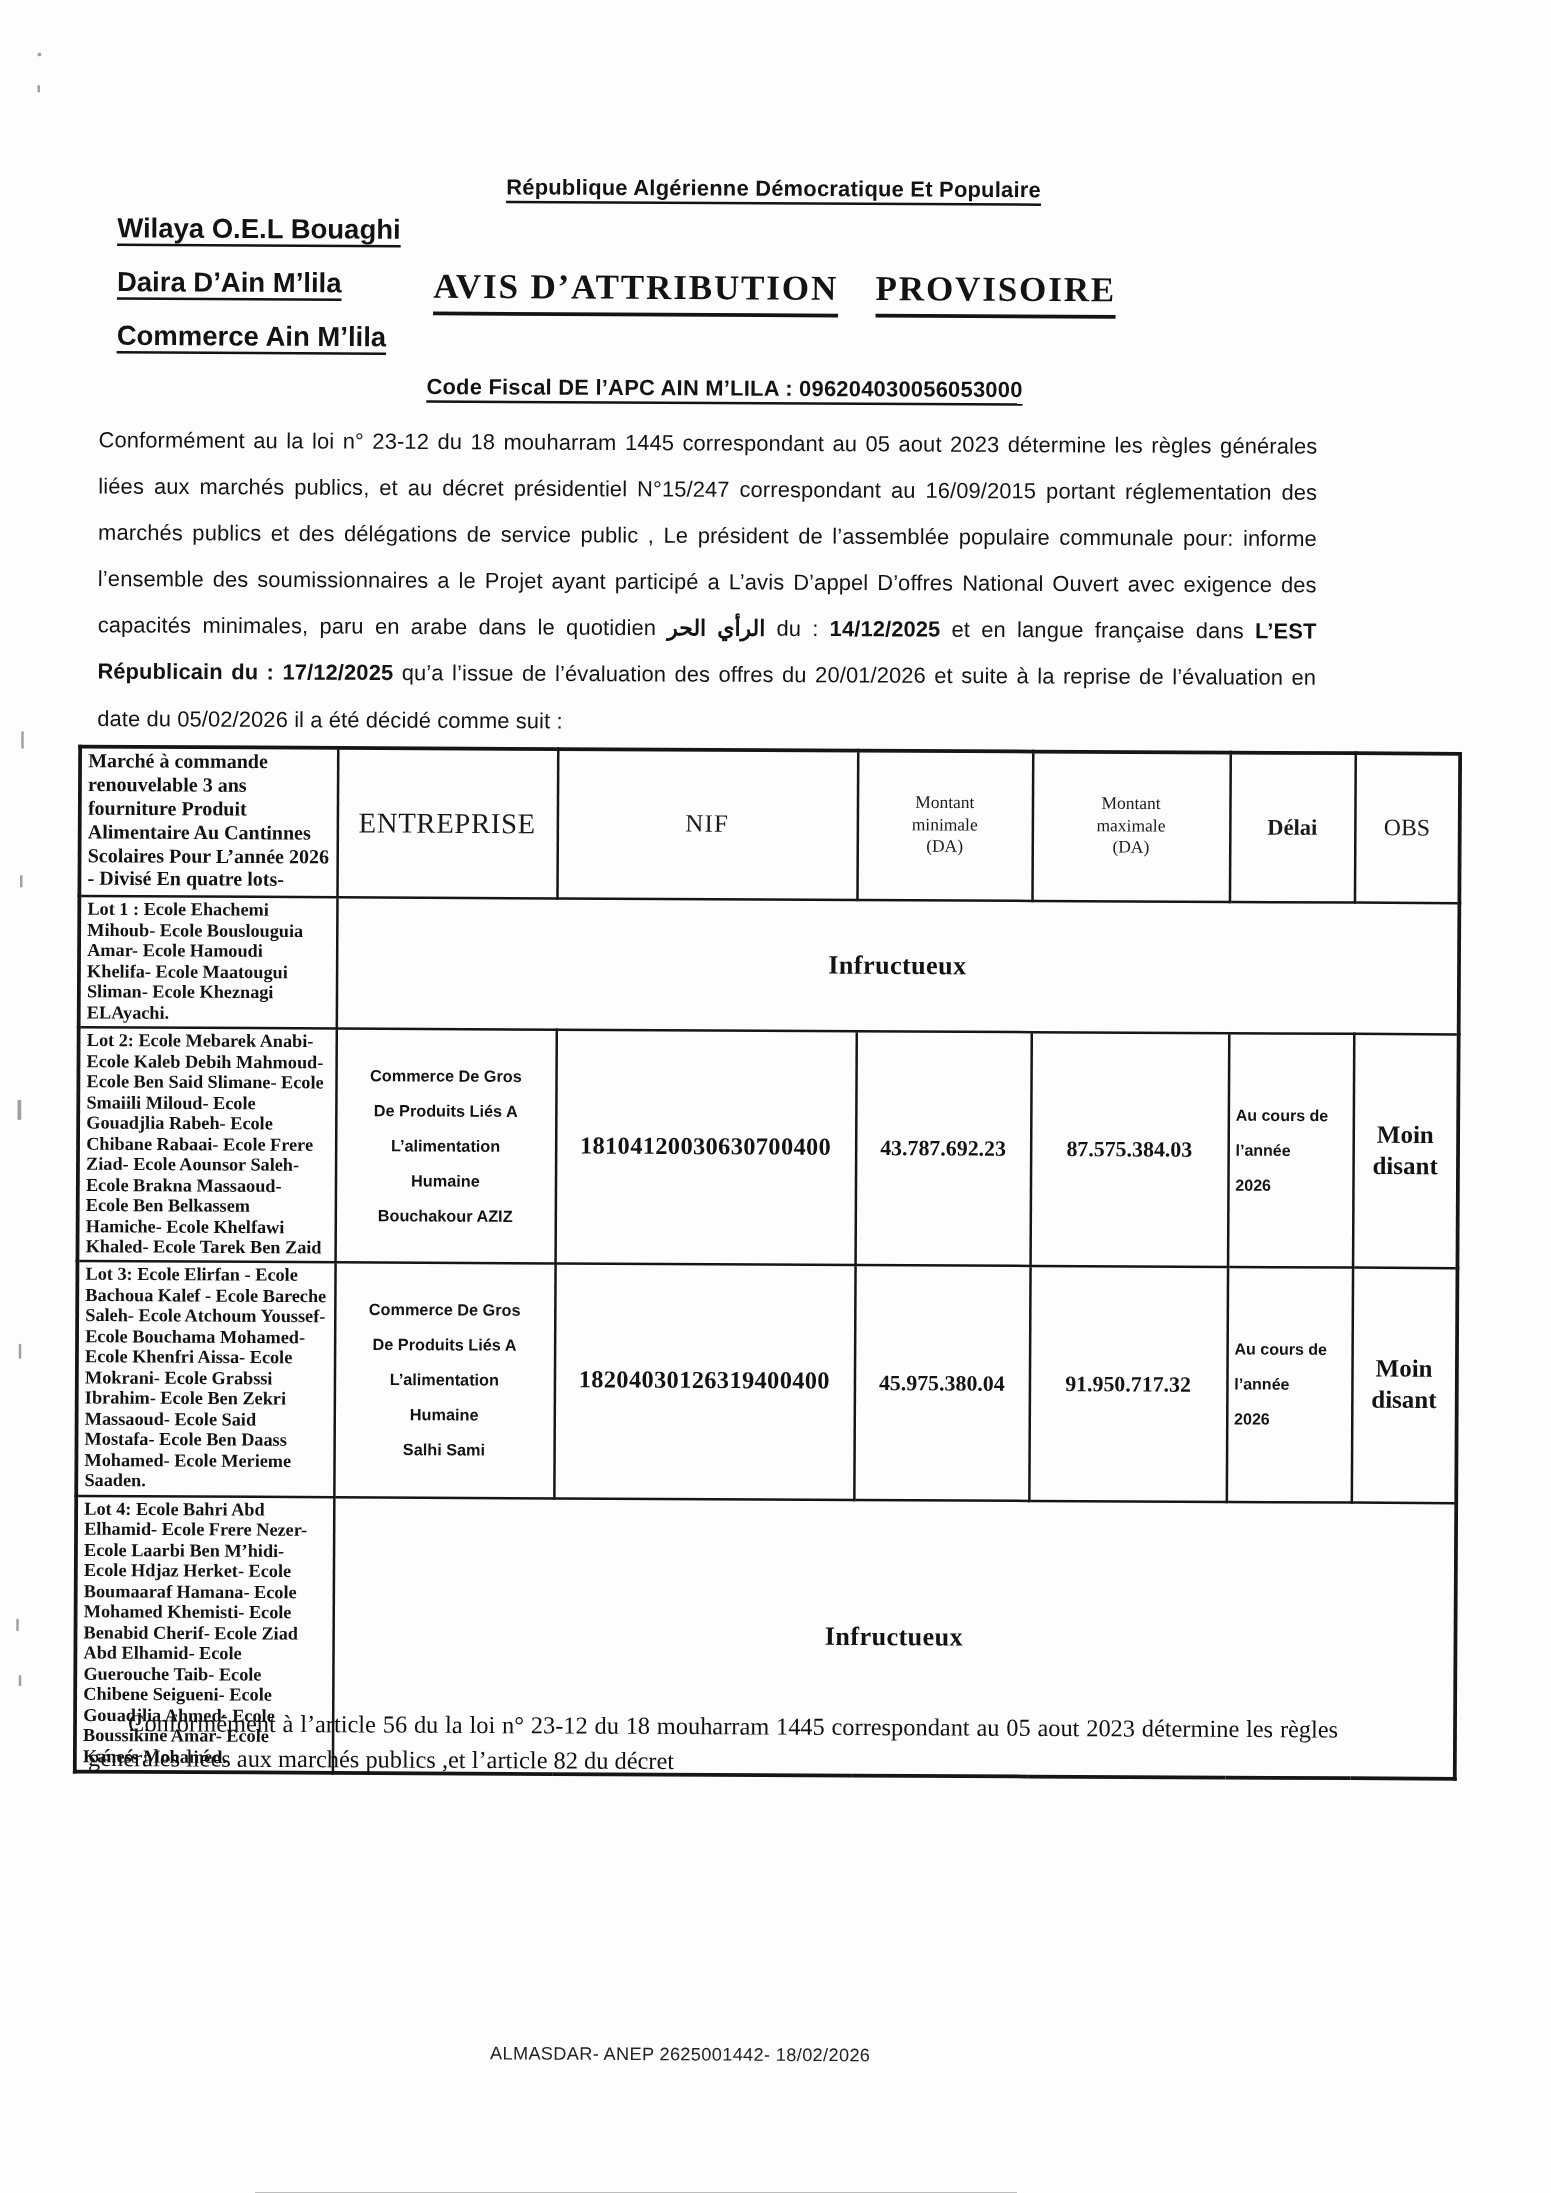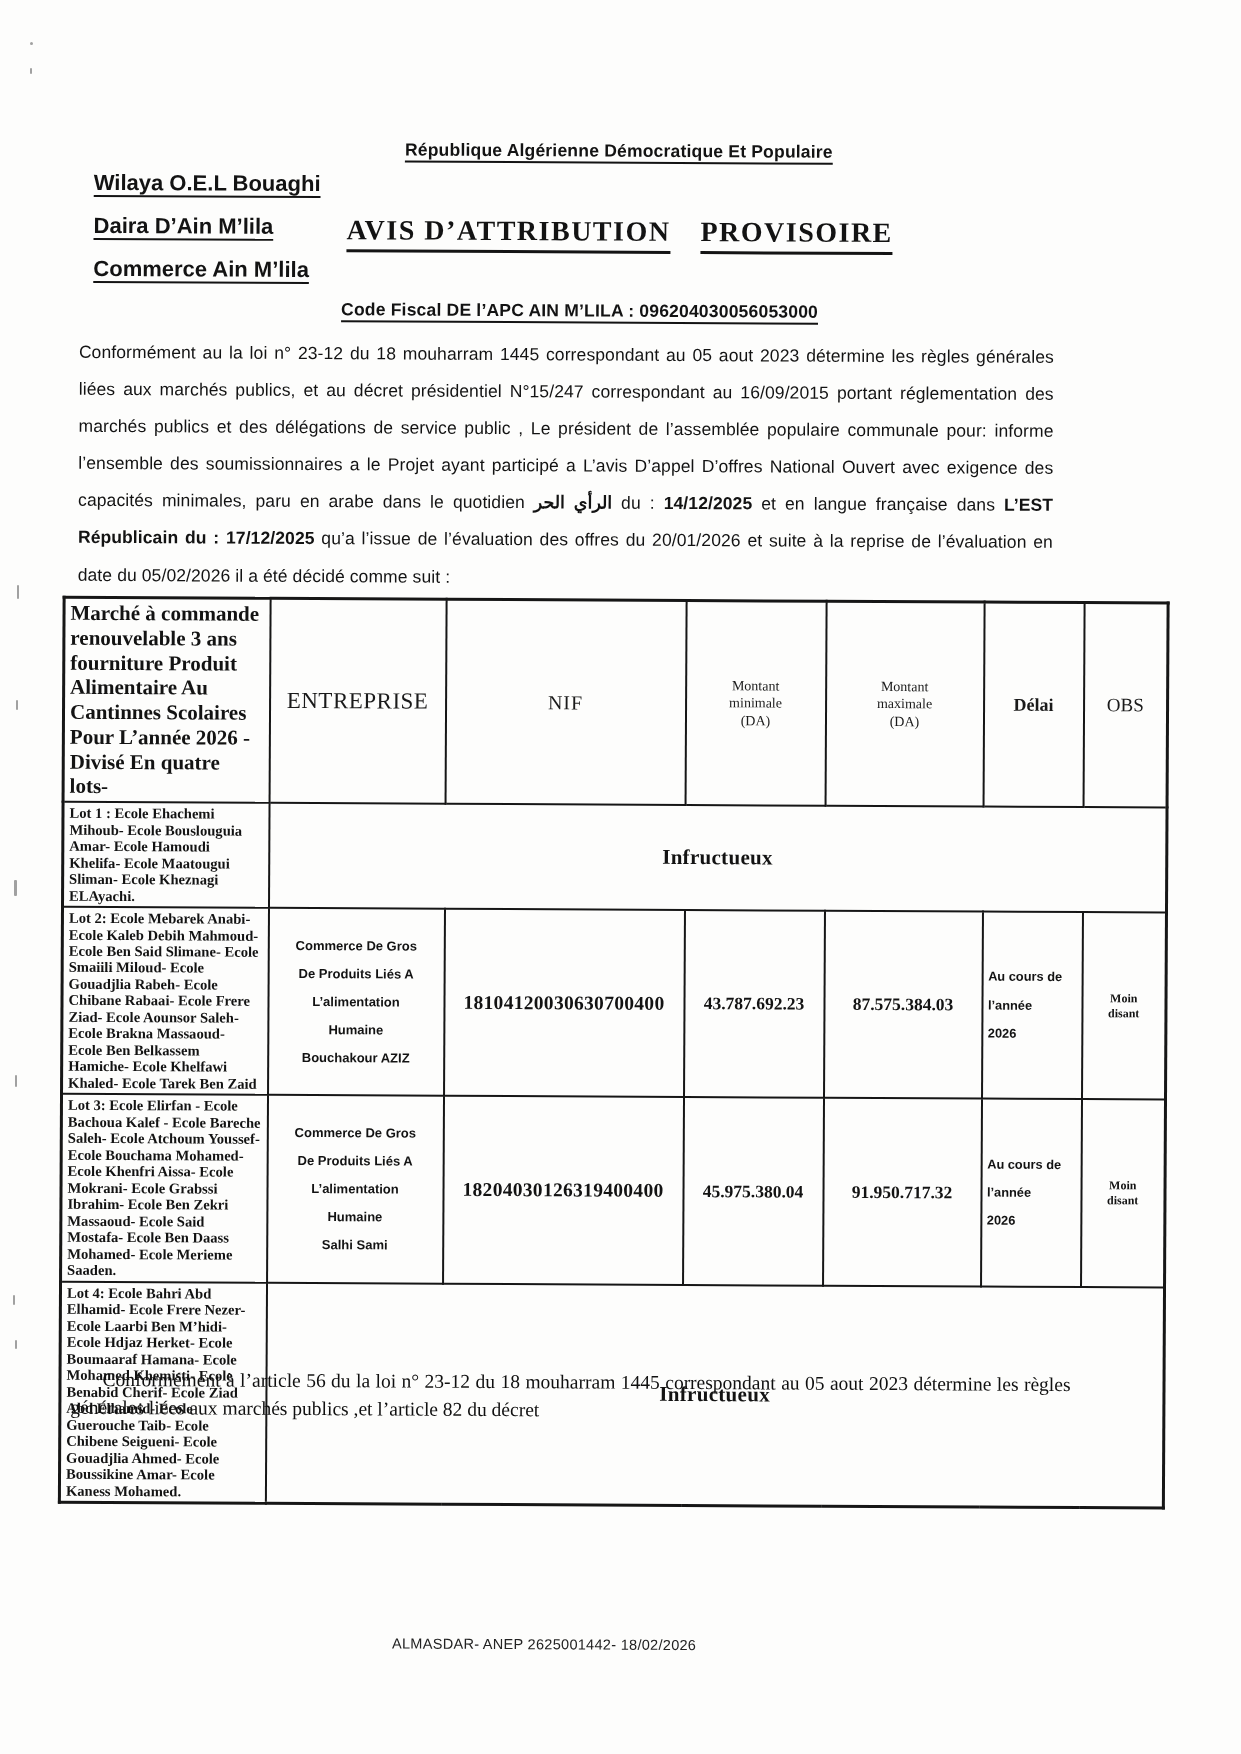--- a/index.html
+++ b/index.html
@@ -53,21 +53,21 @@
   .award-table td{
     border:2px solid #161616;
     padding:2px 5px;
     vertical-align:middle;
     overflow:hidden;
   }
   .award-table{border:3px solid #161616;}
   .pre{white-space:pre-line;}
   .th-marche{
     font-family:"Liberation Serif",serif;font-weight:700;
-    font-size:21px;line-height:1.18;vertical-align:top;
+    font-size:16px;line-height:1.18;vertical-align:top;
     text-align:left;padding-top:4px;
   }
   .th{
     font-family:"Liberation Serif",serif;
     text-align:center;font-weight:400;color:#1a1a1a;
   }
   .th-ent{font-size:23px;letter-spacing:0.5px;}
   .th-nif{font-size:20px;letter-spacing:1px;}
   .th-min,.th-max{font-size:14px;line-height:1.25;}
   .th-delai{font-size:18px;font-weight:bold;}
@@ -93,21 +93,21 @@
   .c-amt{
     font-family:"Liberation Serif",serif;font-weight:700;
     font-size:17.5px;text-align:center;
   }
   .c-delai{
     font-weight:700;font-size:12.8px;line-height:2.2;
     text-align:left;
   }
   .c-obs{
     font-family:"Liberation Serif",serif;font-weight:700;
-    font-size:12px;line-height:1.25;text-align:center;margin-top:20px;
+    font-size:20px;line-height:1.25;text-align:center;margin-top:20px;
   }
   .r-head td{height:104px;}
   .r-lot1 td{height:80px;}
   .r-lot2 td{height:176px;}
   .r-lot3 td{height:180px;}
   .r-lot4 td{height:188px;}
   .closing{
     position:absolute;left:75px;top:1368px;width:1000px;margin:0;
     font-family:"Liberation Serif",serif;
     font-size:19.5px;line-height:1.42;text-align:justify;

